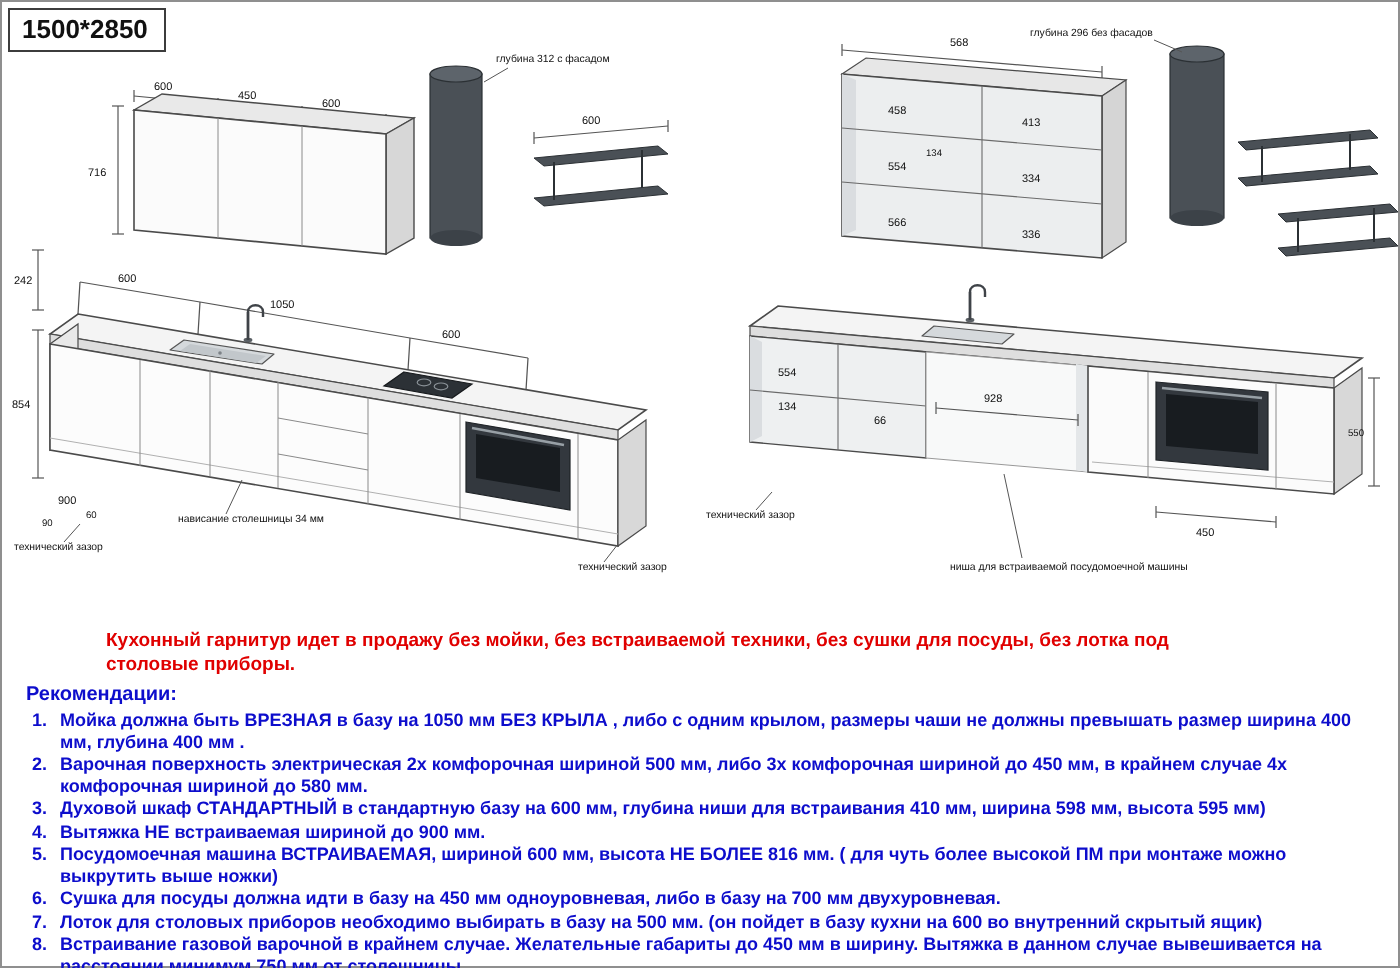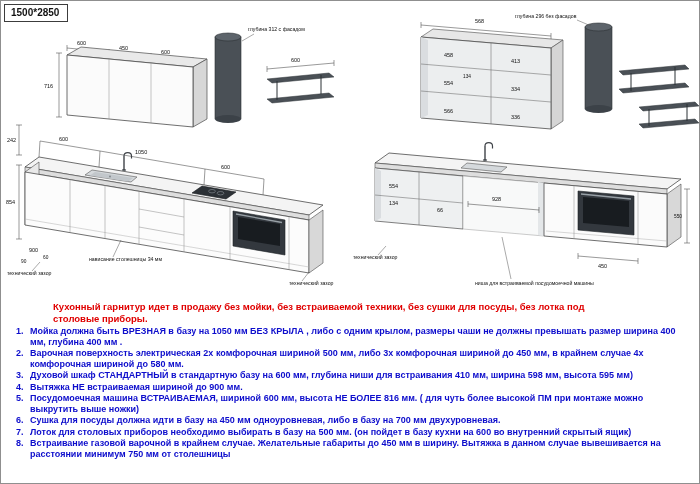--- a/index.html
+++ b/index.html
@@ -1,34 +1,34 @@
 <!DOCTYPE html>
 <html><head>
 <meta charset="utf-8">
 <style>
   html,body{margin:0;padding:0}
   body{width:700px;height:484px;background:#fff;font-family:"Liberation Sans",sans-serif;position:relative;overflow:hidden}
   .page{position:absolute;inset:0;border:1px solid #8f8f8f;box-sizing:border-box;background:#fff}
   .size-box{position:absolute;top:3px;left:3px;border:1px solid #3c3c3c;background:#fff;padding:2px 8px 3px 6px;
-            font-size:10px;font-weight:bold;color:#111;z-index:5}
+            font-size:13px;font-weight:bold;color:#111;z-index:5}
   .drawings{position:absolute;top:4px;left:0;width:700px;height:294px}
   .draw-left{position:absolute;left:4px;top:2px}
   .draw-right{position:absolute;left:350px;top:2px}
   svg text{font-family:"Liberation Sans",sans-serif}
   text.dim{font-size:5.5px;fill:#111}
   text.dim-sm{font-size:4.8px;fill:#111}
   text.note{font-size:5.2px;fill:#111}
   .dimline{stroke:#555;stroke-width:.6;fill:none}
   .leader{stroke:#555;stroke-width:.5;fill:none}
   .doorline{stroke:#8a8a8a;stroke-width:.5}
   .toeline{stroke:#b0b0b0;stroke-width:.5}
   .gridline{stroke:#6a6a6a;stroke-width:.55}
   .notice{position:absolute;left:12px;right:8px;top:299px}
   .notice-title{font-size:11px;font-weight:bold;color:#e00000;padding-left:24px;line-height:1.15}
-  .notice-body{font-size:9.5px;font-weight:bold;color:#e00000;padding-left:40px;max-width:555px;line-height:1.22;margin-top:1px}
+  .notice-body{font-size:9.5px;font-weight:bold;color:#e00000;padding-left:40px;max-width:555px;line-height:1.22;margin-top:15px}
   .rec-title{font-size:10px;font-weight:bold;color:#0d0dcc;margin-top:4px;line-height:1.1}
   .rec-list{margin:2px 0 0 0;padding:0;list-style:none}
   .rec-item{display:flex;font-size:9px;font-weight:bold;color:#0d0dcc;line-height:1.17;margin-top:1px}
   .rec-item .num{flex:none;width:14px;padding-left:3px}
   .rec-item .txt{flex:1}
 </style>
 </head>
 <body>
 
 <div class="page">
@@ -276,20 +276,21 @@
         <text class="note" x="2" y="252">технический зазор</text>
         <line class="leader" x1="27" y1="248" x2="35" y2="239"></line>
         <text class="note" x="124" y="278">ниша для встраиваемой посудомоечной машины</text>
         <line class="leader" x1="160" y1="272" x2="151" y2="230"></line>
       </g>
     </svg>
   </div>
 
   <div class="notice">
     <div class="notice-body">Кухонный гарнитур идет в продажу без мойки, без встраиваемой техники, без сушки для посуды, без лотка под столовые приборы.</div>
+    <div class="rec-title">Рекомендации:</div>
     <div class="rec-list">
       <div class="rec-item">
         <span class="num">1.</span>
         <span class="txt">Мойка должна быть ВРЕЗНАЯ в базу на 1050 мм БЕЗ КРЫЛА , либо с одним крылом, размеры чаши не должны превышать размер ширина 400 мм, глубина 400 мм .</span>
       </div>
       <div class="rec-item">
         <span class="num">2.</span>
         <span class="txt">Варочная поверхность электрическая 2х комфорочная шириной 500 мм, либо 3х комфорочная шириной до 450 мм, в крайнем случае 4х комфорочная шириной до 580 мм.</span>
       </div>
       <div class="rec-item">

